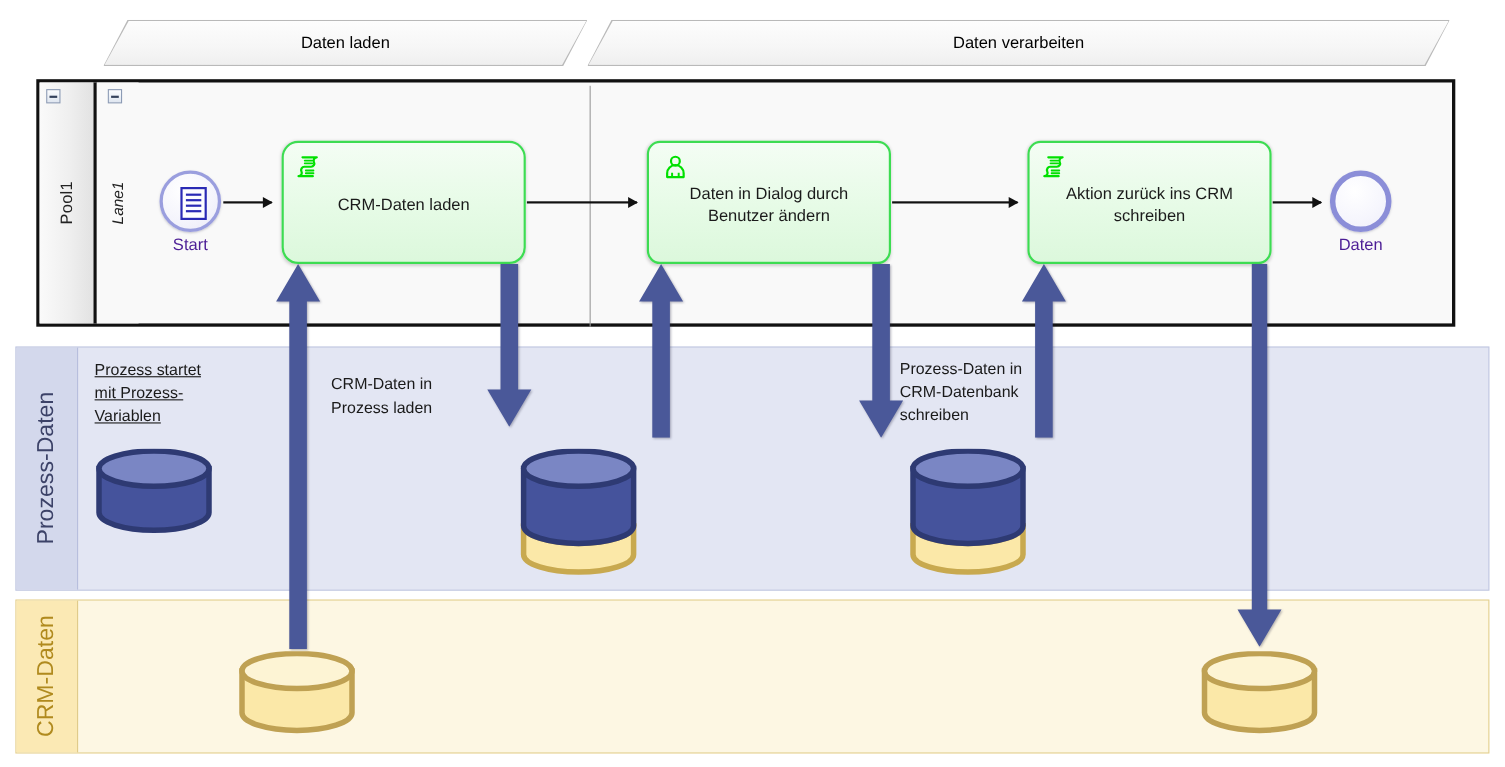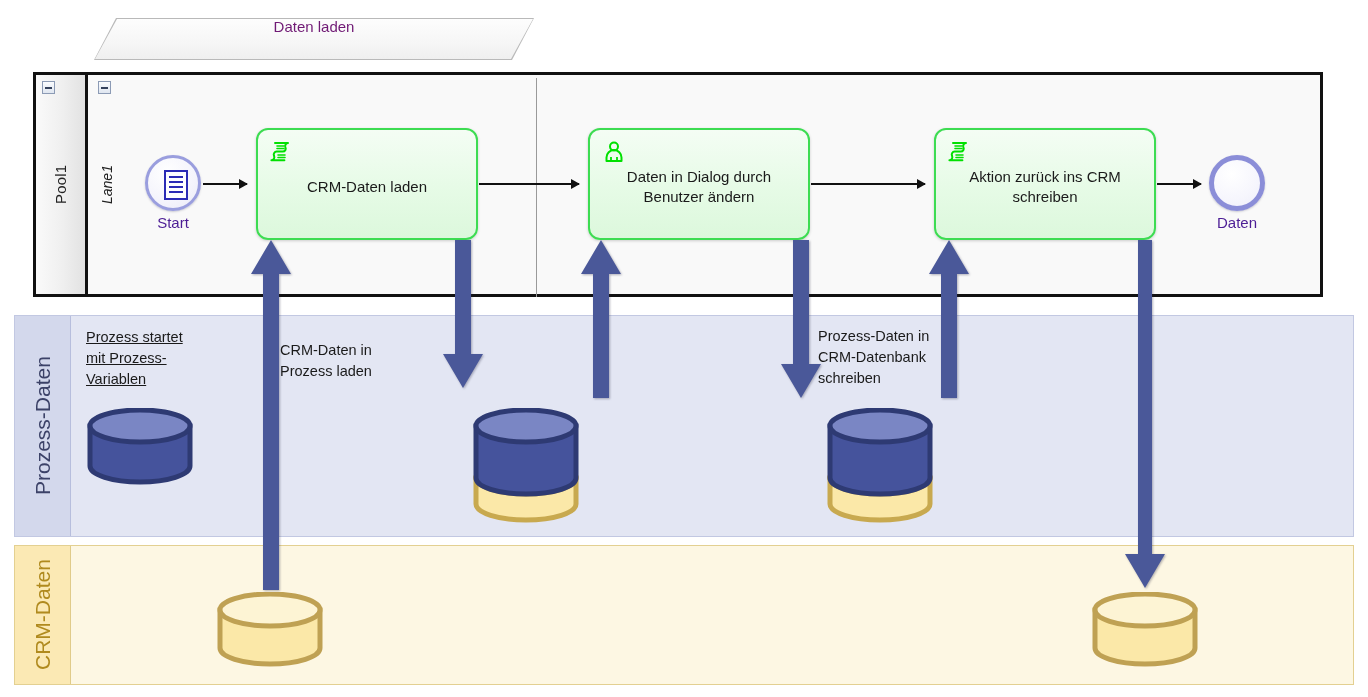--- a/index.html
+++ b/index.html
@@ -8,22 +8,22 @@
     font-family:"Liberation Sans", sans-serif;
     color:#1a1a1a;
   }
   .canvas{position:absolute;left:0;top:0;width:1368px;height:697px;}
 
   
   .phase{
     position:absolute;height:42px;
     background:linear-gradient(to bottom,#fdfdfd 0%,#f7f7f7 55%,#f1f1f1 100%);
     border:1px solid #b9b9b9;
-    display:flex;align-items:flex-start;justify-content:center;
-    font-size:15px;color:#701a75;
+    display:flex;align-items:center;justify-content:center;
+    font-size:15px;color:#000000;
     box-sizing:border-box;
   }
   #phase-1{left:94px;top:18px;width:440px;
     clip-path:polygon(22px 0,100% 0,calc(100% - 22px) 100%,0 100%);
     border:none;background:#b9b9b9;}
   #phase-1 .inner{position:absolute;left:1px;top:1px;right:1px;bottom:1px;
     background:linear-gradient(to bottom,#fdfdfd 0%,#f6f6f6 60%,#efefef 100%);
     clip-path:polygon(22px 0,100% 0,calc(100% - 22px) 100%,0 100%);}
   #phase-2{left:534px;top:18px;width:784px;
     clip-path:polygon(22px 0,100% 0,calc(100% - 22px) 100%,0 100%);
@@ -111,21 +111,21 @@
     position:absolute;height:112px;border-radius:12px;box-sizing:border-box;
     border:2px solid #3ddc52;
     background:linear-gradient(to bottom,#f4fdf4 0%,#e6fbe6 55%,#dcf8dc 100%);
     box-shadow:0 1px 3px rgba(0,0,0,.18);
     display:flex;align-items:center;justify-content:center;
   }
   .task-label{
     font-size:15px;color:#1a1a1a;text-align:center;line-height:1.35;
     padding:0 18px;white-space:pre-line;margin-top:6px;
   }
-  #task-1{left:256px;top:128px;width:222px;}
+  #task-1{left:256px;top:128px;width:222px;border-radius:15px;}
   #task-2{left:588px;top:128px;width:222px;}
   #task-3{left:934px;top:128px;width:222px;}
   .task-icon{position:absolute;left:12px;top:10px;width:24px;height:24px;}
 
   
   .flow{position:absolute;height:2px;background:#111;}
   .flow::after{
     content:"";position:absolute;right:-1px;top:-4px;
     border-left:9px solid #111;
     border-top:5px solid transparent;border-bottom:5px solid transparent;
@@ -161,38 +161,42 @@
   }
   #band-process .band-title{color:#3c4268;}
   #band-crm .band-title{color:#b08a1e;}
 
   
   .note{
     position:absolute;font-size:14.5px;line-height:1.45;color:#1a1a1a;
     white-space:pre-line;
   }
   #note-1{left:86px;top:327px;width:160px;text-decoration:underline;}
-  #note-2{left:280px;top:340px;width:160px;}
+  #note-2{left:280px;top:340px;width:160px;padding-left:21px;}
   #note-3{left:612px;top:326px;width:170px;}
   #note-4{left:818px;top:326px;width:160px;}
 
   
   .barrow{position:absolute;filter:drop-shadow(1px 1px 1px rgba(40,40,70,.35));}
 
   
   .cyl{position:absolute;}
 </style>
 </head>
 <body>
 
 <div class="canvas">
 
   <div class="phase" id="phase-1">
     <div class="inner"></div>
     <span class="lbl">Daten laden</span>
+  </div>
+  <div class="phase" id="phase-2">
+    <div class="inner"></div>
+    <span class="lbl">Daten verarbeiten</span>
   </div>
 
   <div class="pool">
     <div class="phase-divider"></div>
 
     <div class="pool-header">
       <div class="pool-title">Pool1</div>
     </div>
     <div class="lane-header">
       <div class="lane-title">Lane1</div>

